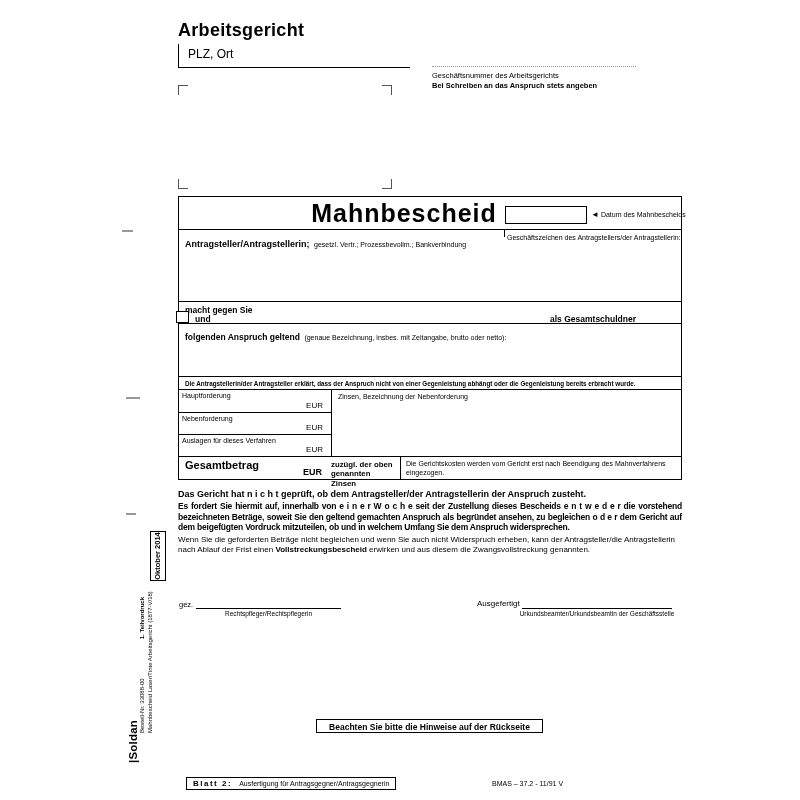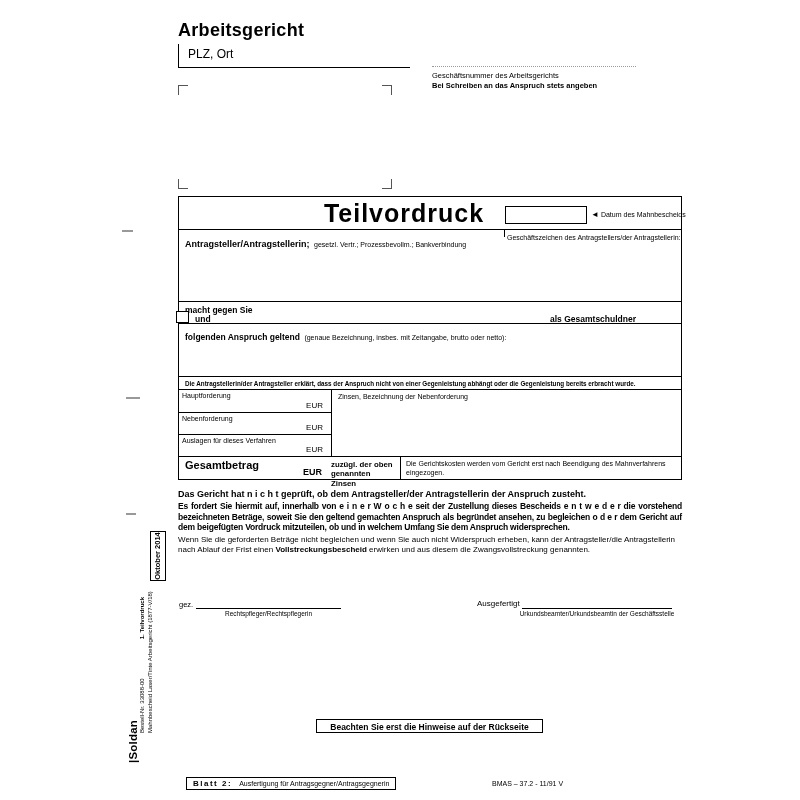--- a/index.html
+++ b/index.html
@@ -137,21 +137,21 @@
   <div class="abs cm cm-bl"></div>
   <div class="abs cm cm-br"></div>
 
   <div class="abs fold fold-1"></div>
   <div class="abs fold fold-2"></div>
   <div class="abs fold fold-3"></div>
 
   <div class="abs form-box">
 
     <div class="abs f-title-row">
-      <div class="abs f-title">Teilvordruck</div>
+      <div class="abs f-title">Mahnbescheid</div>
       <div class="abs f-datebox"></div>
       <div class="abs f-datelabel">
         <span class="arr">◄</span><span>Datum des Mahnbescheids</span>
       </div>
     </div>
 
     <div class="abs f-app-row">
       <div class="f-app-line">
         <span class="f-app-main">Antragsteller/Antragstellerin;</span>
         <span class="f-app-sub">gesetzl. Vertr.; Prozessbevollm.; Bankverbindung</span>
@@ -215,21 +215,21 @@
   <div class="abs n-para1">Das Gericht hat  n i c h t  geprüft, ob dem Antragsteller/der Antragstellerin der Anspruch zusteht.</div>
   <div class="abs n-para3"><span>Wenn Sie die geforderten Beträge nicht begleichen und wenn Sie auch nicht Widerspruch erheben, kann der Antragsteller/die Antragstellerin nach Ablauf der Frist einen </span><span class="n-bold">Vollstreckungsbescheid</span><span> erwirken und aus diesem die Zwangsvollstreckung genannten.</span></div>
 
   <div class="abs sig-gez">gez.</div>
   <div class="abs sig-line-left"></div>
   <div class="abs sig-role-left">Rechtspfleger/Rechtspflegerin</div>
   <div class="abs sig-issued">Ausgefertigt</div>
   <div class="abs sig-line-right"></div>
   <div class="abs sig-role-right">Urkundsbeamter/Urkundsbeamtin der Geschäftsstelle</div>
 
-  <div class="abs hint-box">Beachten Sie erst die Hinweise auf der Rückseite</div>
+  <div class="abs hint-box">Beachten Sie bitte die Hinweise auf der Rückseite</div>
   <div class="abs sheet-box">
     <span class="sheet-label">Blatt 2:</span>
     <span class="sheet-copy">Ausfertigung für Antragsgegner/Antragsgegnerin</span>
   </div>
   <div class="abs form-code">BMAS – 37.2 - 11/91 V</div>
 
   <div class="abs v v-month">Oktober 2014</div>
   <div class="abs v v-product">
     <div class="v-prod-line2">
       <span>Bestell-Nr. 33088-00</span>

